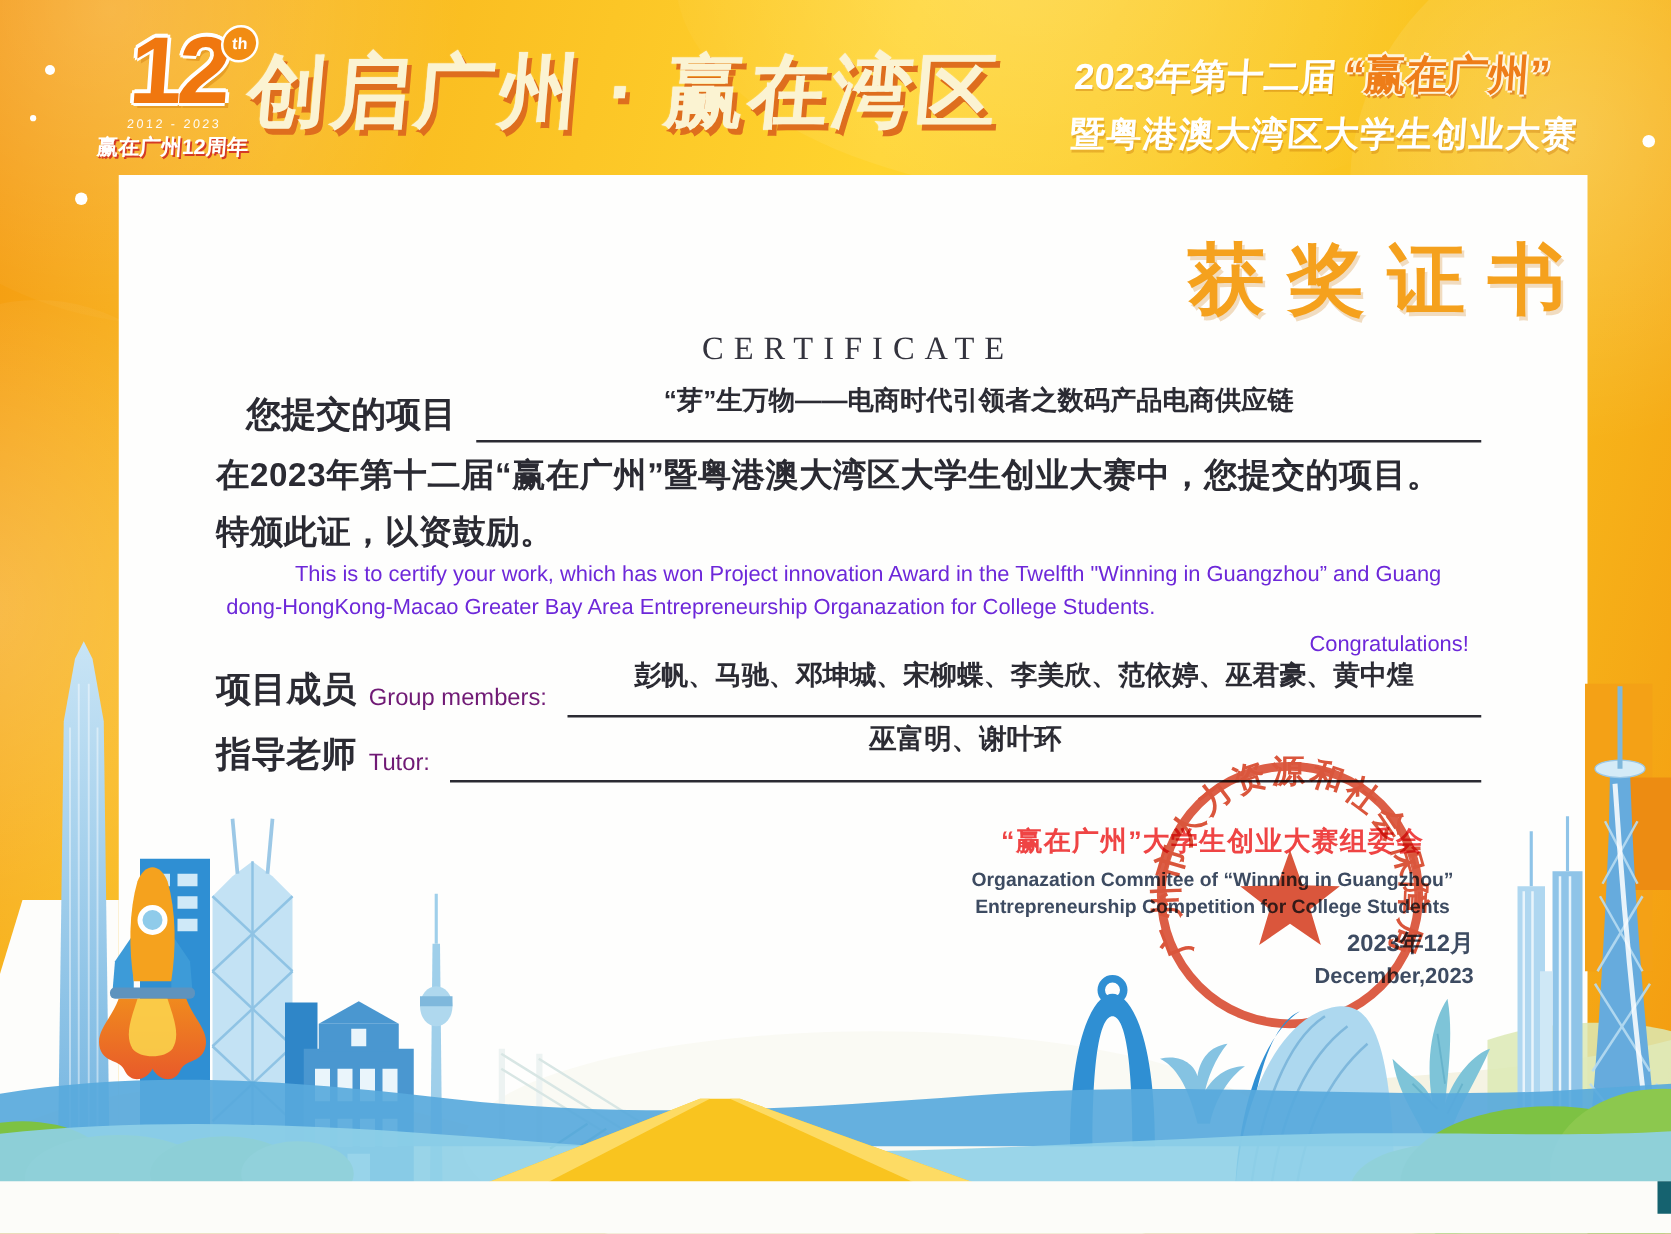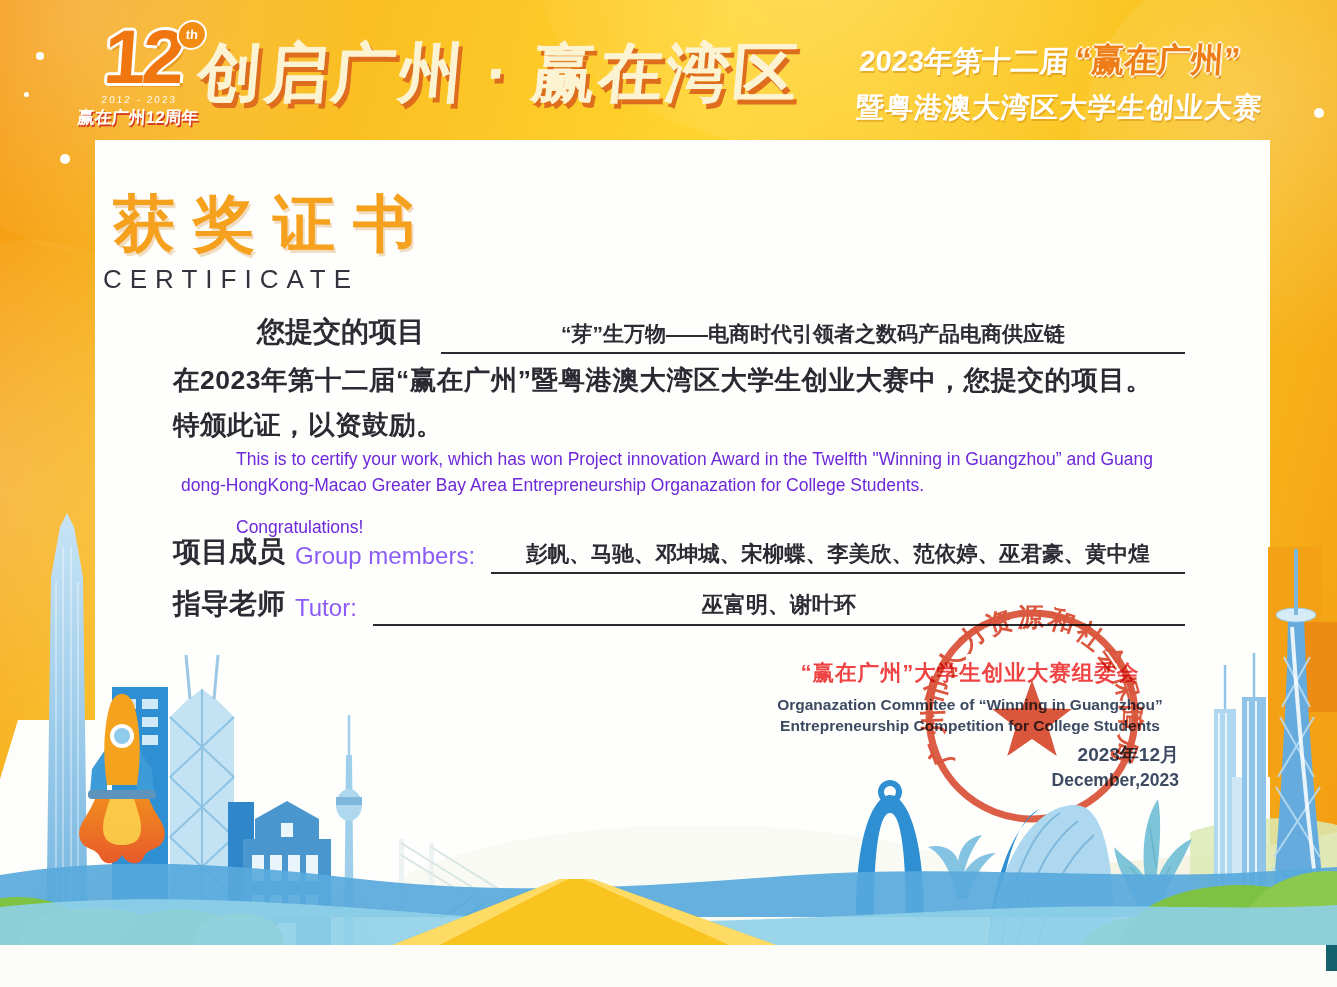--- a/index.html
+++ b/index.html
@@ -40,41 +40,41 @@
   .subtitle-hl{
     font-size:33px;font-weight:900;color:#EE7D18;margin-left:6px;
     text-shadow:-2px 0 #FFF5DC,2px 0 #FFF5DC,0 -2px #FFF5DC,0 2px #FFF5DC,2px 3px 0 rgba(200,70,10,.45);
   }
   .subtitle-l2{font-size:28px;font-weight:900;color:#fff;letter-spacing:1px;margin-top:6px;white-space:nowrap;text-shadow:1px 2px 0 rgba(190,100,0,.3);}
 
   
   .panel{position:absolute;left:95px;top:140px;width:1175px;height:847px;background:#FEFEFD;z-index:5;}
   .panel *{position:absolute;}
   .cert-title{
-    left:0;right:0;top:42px;text-align:left;font-family:"DejaVu Serif",serif;
+    left:0;right:0;top:42px;text-align:right;font-family:"DejaVu Serif",serif;
     font-size:62px;font-weight:bold;color:#F5A11D;letter-spacing:18px;text-indent:18px;
     text-shadow:2px 3px 0 rgba(205,120,10,.25);
   }
   .cert-subtitle{
-    left:0;right:0;top:124px;text-align:left;font-family:Liberation Sans, sans-serif;
+    left:0;right:0;top:124px;text-align:center;font-family:Liberation Serif, serif;
     font-size:26px;color:#34343E;letter-spacing:8px;text-indent:8px;
   }
   .row{display:flex;align-items:flex-end;}
   .project-row{left:78px;right:85px;top:168px;height:46px;}
   .zh-label{position:static;font-size:28px;font-weight:bold;color:#2B2B33;white-space:nowrap;padding-bottom:3px;}
-  .project-row .zh-label{margin-left:84px;}
-  .en-label{position:static;font-size:24px;color:#8b5cf6;white-space:nowrap;margin-left:10px;padding-bottom:4px;}
+  .project-row .zh-label{margin-left:24px;}
+  .en-label{position:static;font-size:19px;color:#701a75;white-space:nowrap;margin-left:10px;padding-bottom:4px;}
   .field{position:static;flex:1;margin-left:16px;border-bottom:2px solid #2B2B33;display:flex;align-items:flex-end;justify-content:center;height:100%;}
-  .field-value{position:static;font-size:21px;font-weight:bold;color:#2B2B33;white-space:nowrap;padding-bottom:4px;}
+  .field-value{position:static;font-size:21px;font-weight:bold;color:#2B2B33;white-space:nowrap;padding-bottom:18px;}
   .body-par{left:78px;right:82px;top:218px;font-size:26.5px;font-weight:bold;color:#2A2A32;line-height:45px;letter-spacing:.5px;}
   .body-par div{position:static;}
   .eng-par{left:86px;right:95px;top:306px;font-size:17.5px;color:#6d28d9;line-height:26px;}
   .eng-par div{position:static;}
   .eng-indent{text-indent:55px;}
-  .eng-par .congrats{margin-top:16px;}
+  .eng-par .congrats{margin-top:4px;text-align:right;}
   .members-row{left:78px;right:85px;top:392px;height:42px;}
   .members-row .field-value{font-size:21.5px;}
   .tutor-row{left:78px;right:85px;top:444px;height:42px;}
   .tutor-row .field-value{font-size:22px;}
 
   .committee{left:auto;right:85px;top:518px;width:430px;text-align:center;z-index:10;}
   .committee div{position:static;}
   .committee-zh{font-size:21.5px;font-weight:bold;color:#ef4444;letter-spacing:1px;margin-bottom:7px;white-space:nowrap;}
   .committee-en{font-size:15.5px;font-weight:bold;color:#3D4B61;line-height:21px;}
   .committee-dates{text-align:right;padding-right:6px;margin-top:6px;}

